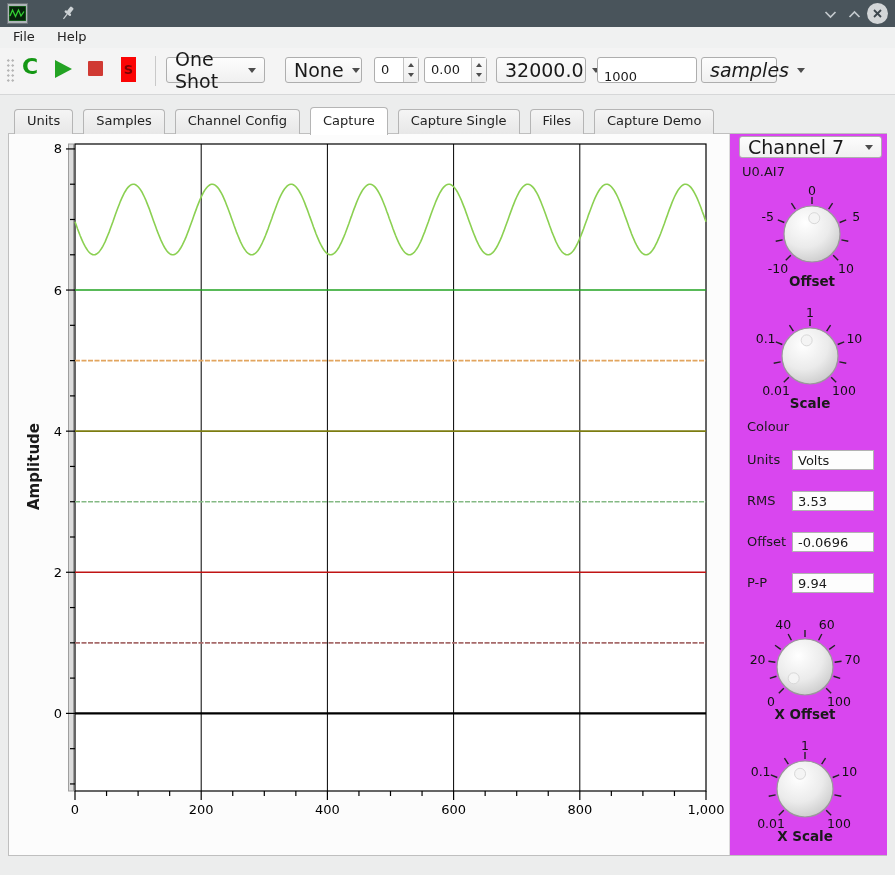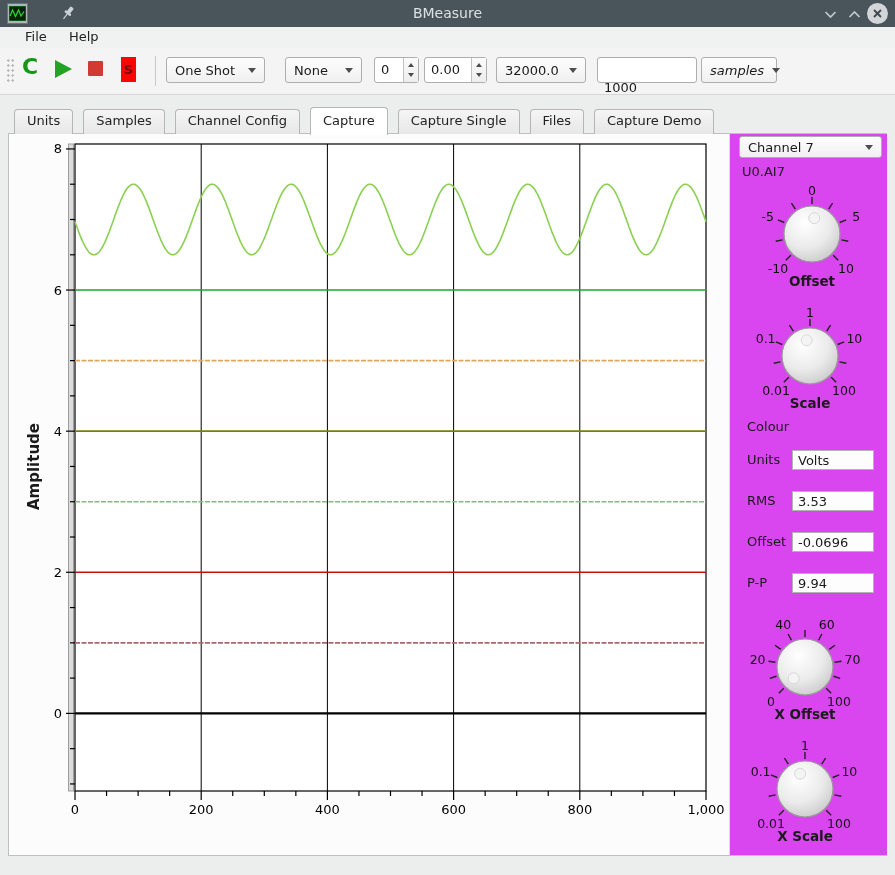--- a/index.html
+++ b/index.html
@@ -16,41 +16,41 @@
   .app-icon { position:absolute; left:7px; top:3px; width:21px; height:21px; background:#aeb4b8; border:1px solid #6d7479; display:flex; align-items:center; justify-content:center; }
   .app-icon svg { display:block; }
   .pin-icon { position:absolute; left:60px; top:5px; }
   .win-title { position:absolute; left:0; top:5px; width:100%; text-align:center; color:#dde1e3; font-size:14px; }
   .win-ctl { position:absolute; top:5px; width:18px; height:18px; display:flex; align-items:center; justify-content:center; }
   .ctl-down { right:56px; } .ctl-up { right:32px; }
   .ctl-close { right:7px; top:3px; width:21px; height:21px; border-radius:50%; background:#d3d6d8; }
   
   .menubar { position:absolute; left:0; top:27px; width:895px; height:21px; background:#f0f1f1; }
   .menu-item { display:inline-block; padding:2px 9px; font-size:13px; color:#222; }
-  .menubar { padding-left:16px; }
+  .menubar { padding-left:4px; }
   
   .toolbar { position:absolute; left:0; top:48px; width:895px; height:47px; background:#f4f4f4; border-bottom:1px solid #d6d7d8; }
   .t-abs { position:absolute; top:9px; height:26px; }
   .drag-handle { position:absolute; left:6px; top:10px; width:9px; height:25px;
     background-image:radial-gradient(#b5b5b5 1px, transparent 1.3px); background-size:4.5px 5px; }
   .c-btn { position:absolute; left:22px; top:6px; font-size:22px; font-weight:bold; color:#149714; line-height:26px; }
   .play-btn { position:absolute; left:55px; top:12px; width:0; height:0;
     border-left:17px solid #23a323; border-top:9px solid transparent; border-bottom:9px solid transparent; }
   .stop-btn { position:absolute; left:88px; top:13px; width:15px; height:15px; background:#d03a33; border-radius:1px; }
   .s-btn { position:absolute; left:121px; top:9px; width:15px; height:25px; background:#fb0404; color:#7c0404; font-weight:bold; font-size:13px; text-align:center; line-height:25px; }
   .t-sep { position:absolute; left:155px; top:8px; height:30px; border-left:1px solid #c9c9c9; }
   .combo { border:1px solid #aeaeae; border-radius:3px; background:linear-gradient(#fdfdfd,#f0f0f0);
-    display:flex; align-items:center; justify-content:space-between; padding:0 8px; font-size:13px; }
+    display:flex; align-items:center; justify-content:space-between; padding:0 8px; font-size:19px; }
   .combo .arr { width:0; height:0; border-left:4px solid transparent; border-right:4px solid transparent; border-top:5px solid #4d4d4d; margin-left:8px; }
   .spin { border:1px solid #aeaeae; border-radius:3px; background:#fff; display:flex; }
   .spin .val { flex:1; padding:4px 0 0 6px; font-size:13px; }
   .spin .btns { width:15px; border-left:1px solid #c2c2c2; background:linear-gradient(#fbfbfb,#ededed); display:flex; flex-direction:column; align-items:center; justify-content:space-evenly; }
   .tri-up { width:0; height:0; border-left:3.5px solid transparent; border-right:3.5px solid transparent; border-bottom:4.5px solid #4d4d4d; }
   .tri-dn { width:0; height:0; border-left:3.5px solid transparent; border-right:3.5px solid transparent; border-top:4.5px solid #4d4d4d; }
-  .tinput { border:1px solid #aeaeae; border-radius:3px; background:#fff; padding:22px 0 0 6px; font-size:13px; }
+  .tinput { border:1px solid #aeaeae; border-radius:3px; background:#fff; padding:11px 0 0 6px; font-size:13px; }
   
   .tabbar { position:absolute; left:8px; top:107px; height:28px; display:flex; gap:10px; padding-left:6px; z-index:3; }
   .tab { height:25px; margin-top:2px; padding:3px 12px 0 12px; background:linear-gradient(#f5f5f5,#e7e7e7);
     border:1px solid #b5b5b5; border-bottom:none; border-radius:4px 4px 0 0; font-size:13px; color:#222; }
   .tab.active { height:28px; margin-top:0; padding-top:5px; background:#fff; z-index:4; }
   
   .panel { position:absolute; left:8px; top:133px; width:879px; height:723px; background:#fcfcfc; border:1px solid #bfbfbf; z-index:2; }
   #chart { position:absolute; left:0; top:0; }
   .ylabel { position:absolute; left:-36px; top:324px; width:120px; height:17px; text-align:center;
     font-weight:bold; font-size:15px; transform:rotate(-90deg); }
@@ -82,21 +82,20 @@
   </div>
   <div class="pin-icon">
     <svg width="16" height="17">
       <g fill="#cdd2d5" transform="rotate(38 8 8)">
         <rect x="6" y="1" width="4" height="6.5" rx="1"></rect>
         <rect x="4.2" y="7" width="7.6" height="2.4" rx="1.2"></rect>
         <rect x="7.4" y="9.4" width="1.2" height="6"></rect>
       </g>
     </svg>
   </div>
-  <div class="win-title">BMeasure</div>
   <div class="win-ctl ctl-down">
     <svg width="13" height="9">
         <polyline points="1.5,2 6.5,7 11.5,2" fill="none" stroke="#c3c9cd" stroke-width="1.7"></polyline>
       </svg>
   </div>
   <div class="win-ctl ctl-up">
     <svg width="13" height="9">
         <polyline points="1.5,7 6.5,2 11.5,7" fill="none" stroke="#c3c9cd" stroke-width="1.7"></polyline>
       </svg>
   </div>

